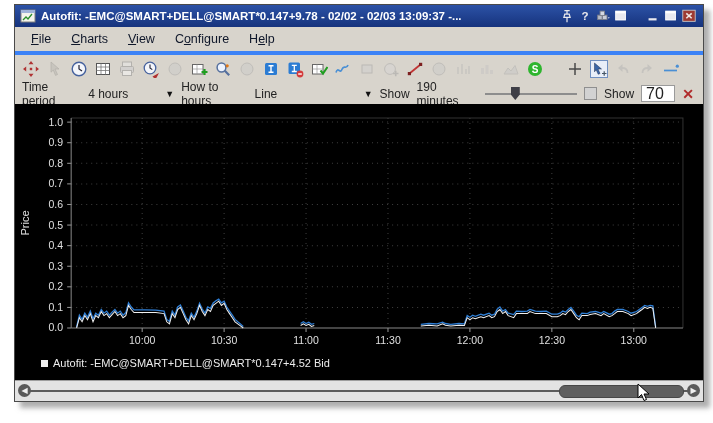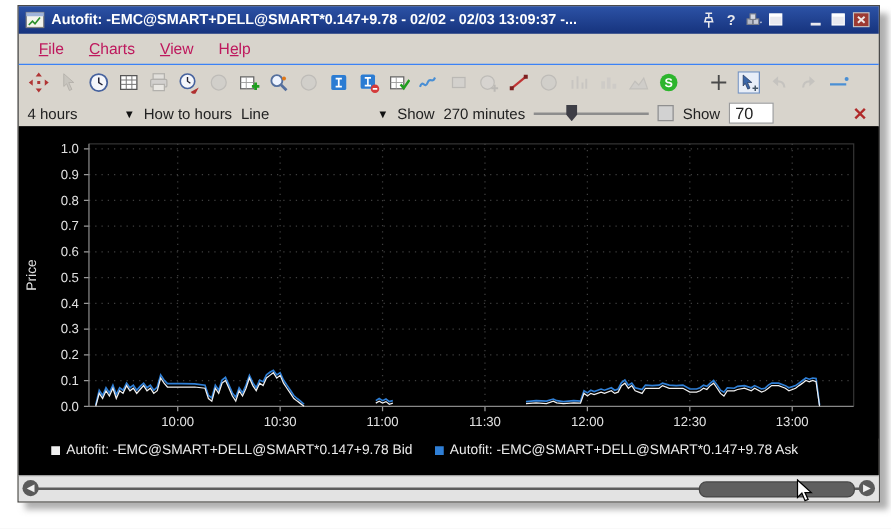--- a/index.html
+++ b/index.html
@@ -12,39 +12,39 @@
   
   .titlebar{height:22px;flex:0 0 22px;background:linear-gradient(#2c52a6,#16337d);
             display:flex;align-items:center;padding:0 5px;gap:5px;}
   .titlebar .title{flex:1;color:#fff;font-weight:bold;font-size:11.5px;
             white-space:nowrap;overflow:hidden;}
   .tb-btn{width:18px;height:16px;display:flex;align-items:center;justify-content:center;flex:0 0 auto;}
   .tb-gap{width:14px;flex:0 0 14px;}
   .appicon{width:16px;height:16px;flex:0 0 16px;}
   
   .menubar{height:24px;flex:0 0 24px;display:flex;align-items:center;gap:4px;
-           padding-left:8px;font-size:12.5px;color:#be185d;border-bottom:1px solid #3b82f6;}
+           padding-left:8px;font-size:12.5px;color:#0f172a;border-bottom:4px solid #3b82f6;}
   .menu-item{padding:2px 8px;cursor:default;}
   
   .toolbar{height:28px;flex:0 0 28px;display:flex;align-items:center;gap:4px;padding-left:6px;}
   .tool{width:20px;height:20px;display:flex;align-items:center;justify-content:center;}
   .tool.disabled{opacity:.45;filter:grayscale(60%);}
   .tool.spacer{width:12px;}
   
   .controlbar{height:21px;flex:0 0 21px;display:flex;align-items:center;gap:7px;
               padding:0 7px;font-size:12px;color:#222;}
   .ctl-caret{font-size:9px;color:#111;margin-left:2px;}
   .ctl-combo{display:flex;align-items:center;min-width:86px;}
   .slider{position:relative;width:92px;height:13px;flex:0 0 92px;}
   .slider .track{position:absolute;left:0;right:0;top:6px;height:2px;background:#8d8d8d;}
   .slider .thumb{position:absolute;top:0;width:9px;height:13px;background:#3e3e46;
                  clip-path:polygon(0 0,100% 0,100% 58%,50% 100%,0 58%);}
   .checkbox{width:11px;height:11px;background:#d2d2d2;border:1px solid #8f8f8f;flex:0 0 11px;}
   .num-field{width:30px;height:15px;background:#fff;border:1px solid #9a9a9a;
-             font-size:13px;display:flex;align-items:center;padding-left:4px;}
+             font-size:16px;display:flex;align-items:center;padding-left:4px;}
   .bar-close{margin-left:auto;color:#b02a2a;font-weight:bold;font-size:14px;line-height:14px;padding-right:2px;}
   
   .chartpanel{flex:1;background:#000;position:relative;display:flex;flex-direction:column;overflow:hidden;}
   .chartpanel svg.plot{display:block;width:100%;height:250px;}
   .legend{height:18px;display:flex;align-items:center;gap:18px;padding-left:26px;
           color:#ececec;font-size:11px;white-space:nowrap;}
   .legend .sq{width:7px;height:7px;display:inline-block;margin-right:5px;}
   .legend .item{display:flex;align-items:center;}
   
   .hscroll{height:20px;flex:0 0 20px;background:#e3e3e3;border-top:1px solid #9e9e9e;position:relative;}
@@ -111,20 +111,21 @@
               <path d="M6 6l6 5.5M12 6l-6 5.5" stroke="#efe7e5" stroke-width="1.8"></path>
             </svg>
           </span>
         </span>
     </div>
 
     <div class="menubar" id="menubar">
         <span class="menu-item"><u>F</u>ile</span>
         <span class="menu-item"><u>C</u>harts</span>
         <span class="menu-item"><u>V</u>iew</span>
+        <span class="menu-item">C<u>o</u>nfigure</span>
         <span class="menu-item">H<u>e</u>lp</span>
       </div>
 
     <div class="toolbar" id="toolbar">
         <span class="tool">
           <svg width="18" height="18" viewBox="0 0 18 18">
             <path d="M9 1l2.5 3.2h-5zM9 17l2.5-3.2h-5zM1 9l3.2-2.5v5zM17 9l-3.2-2.5v5z" fill="#b03434"></path>
             <rect x="7.8" y="7.8" width="2.4" height="2.4" fill="#b03434"></rect>
           </svg>
         </span>
@@ -282,31 +283,32 @@
         </span>
         <span class="tool">
           <svg width="18" height="18" viewBox="0 0 18 18">
             <path d="M2 10.5h13" stroke="#4a8fd4" stroke-width="1.7"></path>
             <circle cx="15.3" cy="6.2" r="1.6" fill="#4a8fd4"></circle>
           </svg>
         </span>
       </div>
 
     <div class="controlbar">
+      <span>Time period</span>
       <span class="ctl-combo">
         <span>4 hours</span>
         <span class="ctl-caret" style="margin-left:auto;">▼</span>
       </span>
       <span>How to hours</span>
       <span class="ctl-combo" style="min-width:118px;text-align:center;">
         <span>Line</span>
         <span class="ctl-caret" style="margin-left:auto;">▼</span>
       </span>
       <span>Show</span>
-      <span>270 minutes</span>
+      <span>190 minutes</span>
       <span class="slider">
         <span class="track"></span>
         <span class="thumb" id="slider-thumb" style="left: 28%;"></span>
       </span>
       <span class="checkbox"></span>
       <span>Show</span>
       <span class="num-field">70</span>
       <span class="bar-close">✕</span>
     </div>
 
@@ -373,25 +375,21 @@
           <polyline points="61.4,223.0 64.2,211.2 66.9,215.4 69.6,209.2 72.3,213.3 75.1,207.1 77.8,214.7 80.5,209.2 83.2,211.2 86.0,205.5 88.7,209.2 91.4,207.1 94.1,211.2 96.8,208.1 99.6,205.5 102.3,209.2 105.0,207.1 107.7,211.2 110.5,208.6 113.2,198.9 115.9,203.0 118.6,205.9 129.5,205.9 140.4,206.1 148.6,207.1 151.3,215.4 154.0,217.4 156.8,207.1 159.5,211.2 162.2,203.0 164.9,200.9 167.7,207.1 170.4,213.3 173.1,216.8 175.8,209.2 178.5,213.3 181.3,207.1 184.0,199.3 186.7,205.1 189.4,209.2 192.2,203.0 194.9,204.4 197.6,198.9 200.3,196.8 203.1,195.2 205.8,198.9 208.5,197.2 211.2,203.0 213.9,207.1 216.7,211.2 219.4,215.4 222.1,217.8 224.8,219.9 227.6,222.4" fill="none" stroke="#2f7fd6" stroke-width="1.3"></polyline>
           <polyline points="284.8,219.5 287.5,217.8 290.2,219.5 292.9,218.2 295.6,220.3 298.4,219.5" fill="none" stroke="#2f7fd6" stroke-width="1.3"></polyline>
           <polyline points="404.6,220.3 412.7,219.5 420.9,219.9 426.4,218.2 429.1,219.5 434.5,220.3 442.7,219.5 448.1,219.9 450.9,211.6 453.6,213.3 456.3,211.2 459.0,212.3 464.5,210.2 467.2,211.2 472.7,209.2 475.4,211.2 478.1,210.2 480.8,205.1 483.5,203.0 486.3,207.1 489.0,205.5 491.7,209.2 497.2,210.6 499.9,207.1 505.3,207.5 510.8,207.1 513.5,205.5 518.9,207.1 524.4,207.5 529.8,207.1 535.3,210.2 540.7,210.2 543.5,209.2 546.2,207.1 548.9,208.1 551.6,205.5 554.3,203.4 557.1,207.1 559.8,211.2 562.5,212.7 565.2,209.2 570.7,209.6 573.4,208.1 578.9,207.5 584.3,209.2 587.0,207.5 592.5,210.2 595.2,209.6 597.9,207.1 600.6,205.5 606.1,205.5 611.5,207.5 614.3,209.2 619.7,207.5 622.4,205.5 625.2,203.4 627.9,201.4 630.6,202.4 633.3,201.4 636.0,201.8 638.8,223.0" fill="none" stroke="#2f7fd6" stroke-width="1.3"></polyline>
           <polyline points="61.4,224.0 64.2,213.7 66.9,217.8 69.6,211.6 72.3,215.8 75.1,209.6 77.8,217.8 80.5,211.6 83.2,213.7 86.0,207.5 88.7,211.6 91.4,209.6 94.1,213.7 96.8,210.6 99.6,207.5 102.3,211.6 105.0,209.6 107.7,213.7 110.5,211.6 113.2,201.4 115.9,205.5 118.6,208.6 129.5,208.6 140.4,208.6 148.6,209.6 151.3,217.8 154.0,219.9 156.8,209.6 159.5,213.7 162.2,205.5 164.9,203.4 167.7,209.6 170.4,215.8 173.1,219.9 175.8,211.6 178.5,215.8 181.3,209.6 184.0,201.4 186.7,207.5 189.4,211.6 192.2,205.5 194.9,207.5 197.6,201.4 200.3,199.3 203.1,197.2 205.8,201.4 208.5,199.3 211.2,205.5 213.9,209.6 216.7,213.7 219.4,217.8 222.1,219.9 224.8,221.9 227.6,224.0" fill="none" stroke="#f0f0f0" stroke-width="1"></polyline>
           <polyline points="284.8,221.5 287.5,219.9 290.2,221.5 292.9,220.3 295.6,222.4 298.4,221.5" fill="none" stroke="#f0f0f0" stroke-width="1"></polyline>
           <polyline points="404.6,221.9 412.7,221.3 420.9,221.9 426.4,219.9 429.1,221.3 434.5,221.9 442.7,221.3 448.1,221.5 450.9,213.7 453.6,215.8 456.3,213.7 459.0,214.7 464.5,212.7 467.2,213.7 472.7,211.6 475.4,213.7 478.1,212.7 480.8,207.5 483.5,205.5 486.3,209.6 489.0,207.5 491.7,211.6 497.2,213.7 499.9,209.6 505.3,209.6 510.8,209.6 513.5,207.5 518.9,209.6 524.4,209.6 529.8,209.6 535.3,212.7 540.7,212.7 543.5,211.6 546.2,209.6 548.9,210.6 551.6,207.5 554.3,205.5 557.1,209.6 559.8,213.7 562.5,215.8 565.2,211.6 570.7,211.6 573.4,210.6 578.9,209.6 584.3,211.6 587.0,209.6 592.5,212.7 595.2,211.6 597.9,209.6 600.6,207.5 606.1,207.5 611.5,209.6 614.3,211.6 619.7,209.6 622.4,207.5 625.2,205.5 627.9,203.4 630.6,204.4 633.3,203.4 636.0,204.4 638.8,224.0" fill="none" stroke="#f0f0f0" stroke-width="1"></polyline>
         </svg>
       <div class="legend" id="legend">
           <span class="item">
             <span class="sq" style="background: rgb(240, 240, 240);"></span>
-            <span>Autofit: -EMC@SMART+DELL@SMART*0.147+9.78 Bid</span>
-          </span>
-          <span class="item">
-            <span class="sq" style="background: rgb(47, 127, 214);"></span>
-            <span>Autofit: -EMC@SMART+DELL@SMART*0.147+9.78 Ask</span>
+            <span>Autofit: -EMC@SMART+DELL@SMART*0.147+4.52 Bid</span>
           </span>
         </div>
     </div>
 
     <div class="hscroll">
       <span class="track"></span>
       <span class="hs-thumb" id="hs-thumb" style="left: 79%; width: 18%;"></span>
       <span class="hs-btn left">◀</span>
       <span class="hs-btn right">▶</span>
     </div>

